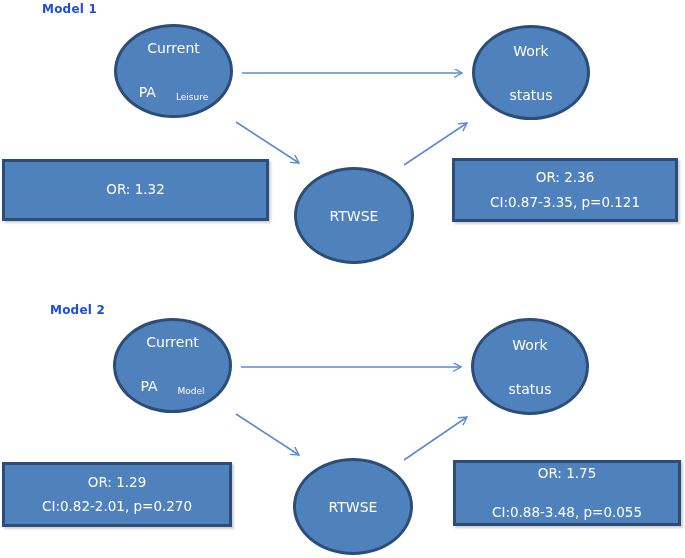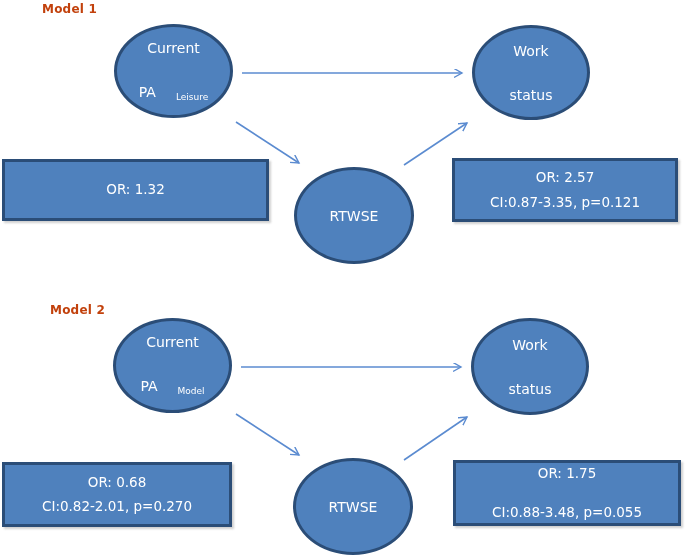--- a/index.html
+++ b/index.html
@@ -9,21 +9,21 @@
     height: 558px;
     background: #ffffff;
     font-family: "DejaVu Sans", "Liberation Sans", sans-serif;
     overflow: hidden;
   }
   .arrows { position: absolute; left: 0; top: 0; width: 685px; height: 558px; z-index: 1; }
   .model-label {
     position: absolute;
     font-size: 12px;
     font-weight: 600;
-    color: #c2410c;
+    color: #1d4ed8;
     z-index: 2;
     letter-spacing: 0.2px;
   }
   .ellipse {
     position: absolute;
     background: #4f81bd;
     border: 3px solid #2b4d77;
     border-radius: 50%;
     z-index: 2;
     display: flex;
@@ -107,42 +107,42 @@
 
   <div id="m1-mediator" class="ellipse">
     <span class="line">RTWSE</span>
   </div>
 
   <div id="m1-left-box" class="stat-box">
     <span class="line">OR: 1.32</span>
   </div>
 
   <div id="m1-right-box" class="stat-box">
-    <span class="line">OR: 2.57</span>
+    <span class="line">OR: 2.36</span>
     <span class="line">CI:0.87-3.35, p=0.121</span>
   </div>
 
   <div id="m2-label" class="model-label">Model 2</div>
 
   <div id="m2-predictor" class="ellipse">
     <span class="line">Current</span>
     <span class="line"><span>PA</span><span class="sub">Model</span></span>
   </div>
 
   <div id="m2-outcome" class="ellipse">
     <span class="line">Work</span>
     <span class="line">status</span>
   </div>
 
   <div id="m2-mediator" class="ellipse">
     <span class="line">RTWSE</span>
   </div>
 
   <div id="m2-left-box" class="stat-box">
-    <span class="line">OR: 0.68</span>
+    <span class="line">OR: 1.29</span>
     <span class="line">CI:0.82-2.01, p=0.270</span>
   </div>
 
   <div id="m2-right-box" class="stat-box">
     <span class="line">OR: 1.75</span>
     <span class="line">CI:0.88-3.48, p=0.055</span>
   </div>
 
 </div>
 

